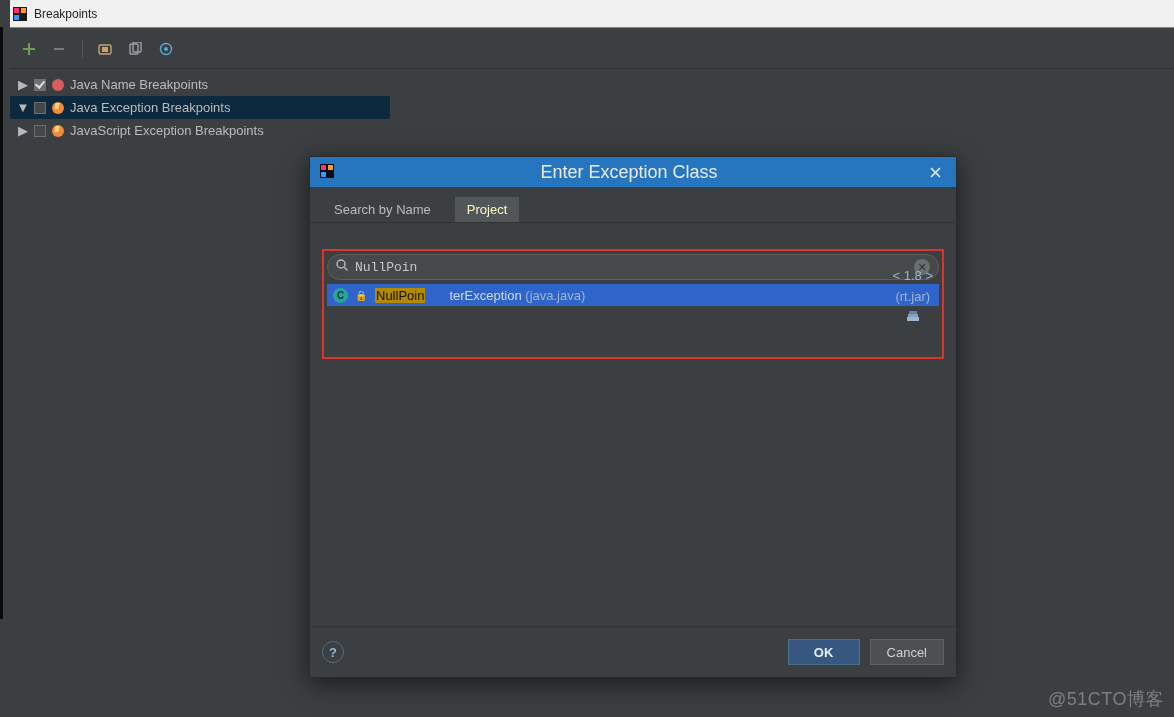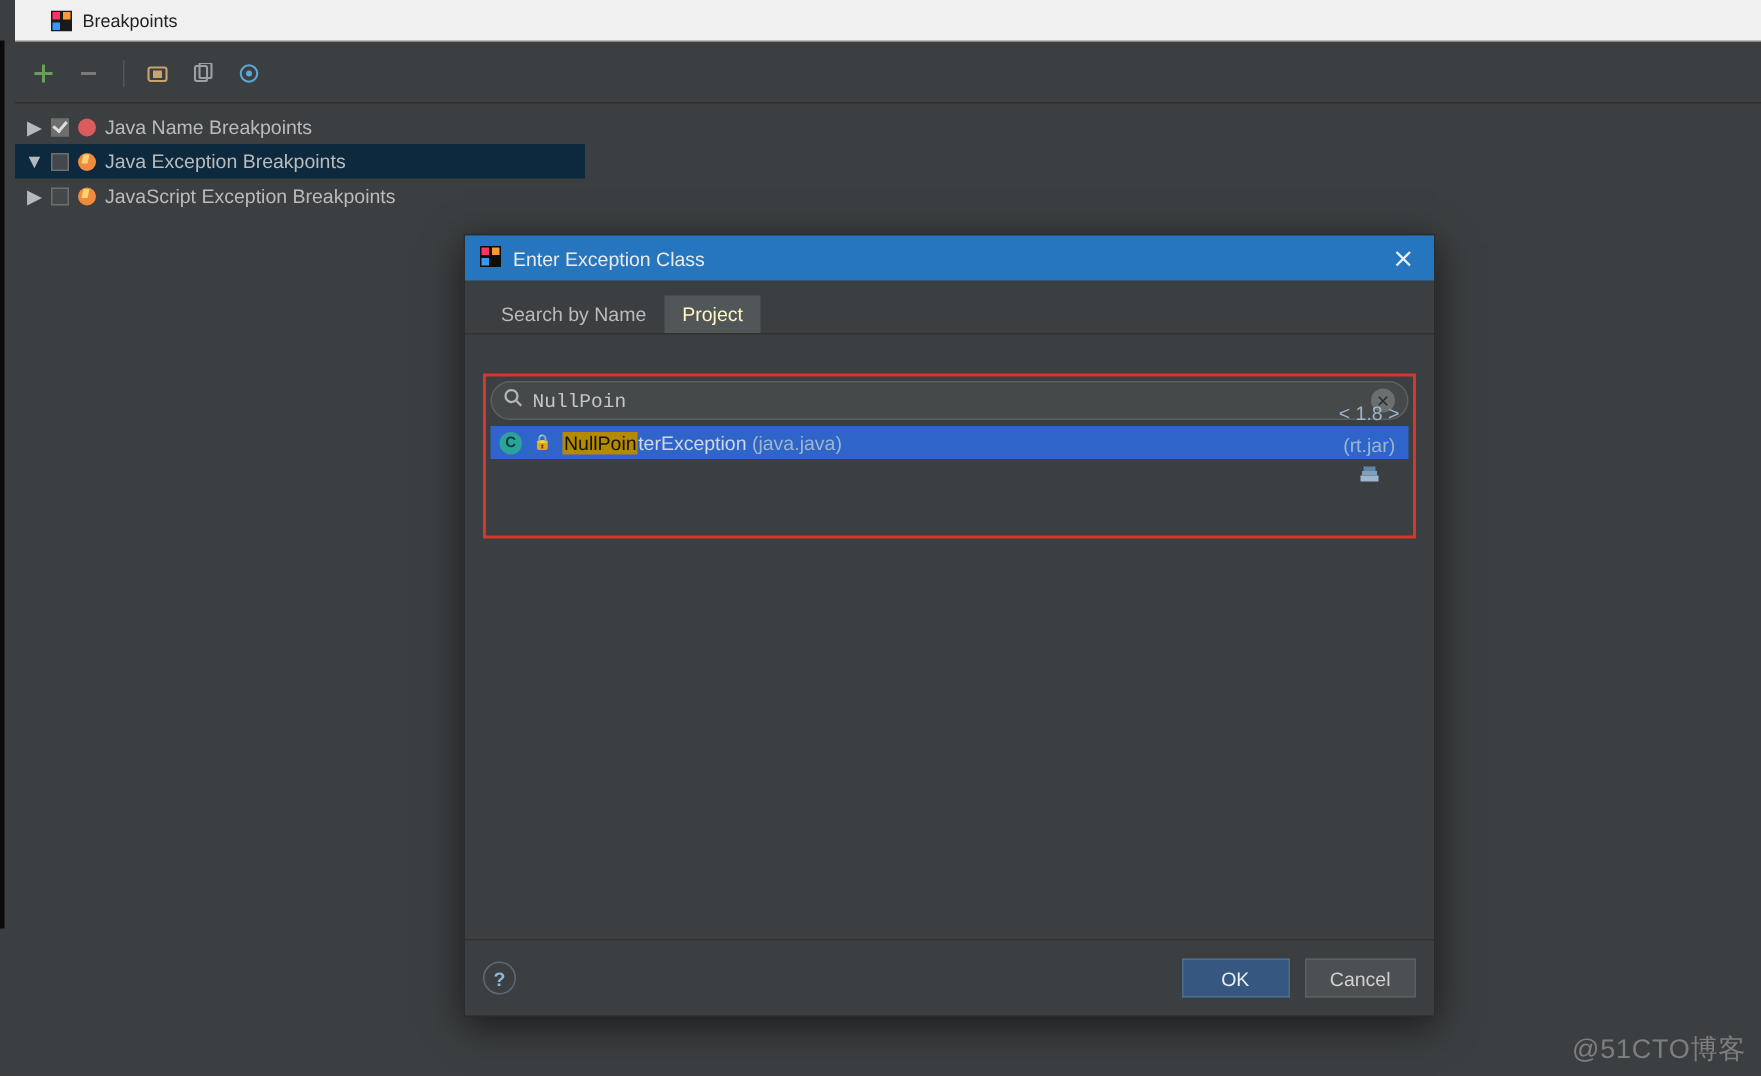--- a/index.html
+++ b/index.html
@@ -1,20 +1,20 @@
 <!DOCTYPE html>
 <html><head>
 <meta charset="utf-8">
 <style>
   * { box-sizing: border-box; margin: 0; padding: 0; font-family: "Segoe UI", Arial, sans-serif; font-size: 13px; }
   html, body { width: 1174px; height: 717px; background: #3c3f41; color: #bbbbbb; overflow: hidden; position: relative; }
 
   
   .bp-window { position: absolute; left: 10px; top: 0; right: 0; height: 717px; }
-  .bp-titlebar { height: 28px; display: flex; align-items: center; background: #f0f0f0; color: #222; padding: 0 23px; gap: 6px; border-bottom: 1px solid #888; }
+  .bp-titlebar { height: 28px; display: flex; align-items: center; background: #f0f0f0; color: #222; padding: 0 2px; gap: 6px; border-bottom: 1px solid #888; }
   .bp-titlebar .app-icon { width: 16px; height: 16px; display:inline-flex; align-items:center; justify-content:center;}
   .bp-titlebar .title { font-size: 12px; }
 
   .bp-body { background: #3c3f41; height: calc(100% - 28px); padding: 8px 0 0 0; }
 
   .toolbar { display: flex; align-items: center; gap: 12px; padding: 4px 10px 10px 10px; border-bottom: 1px solid #2e2e2e; }
   .tb-btn { width: 18px; height: 18px; display: inline-flex; align-items: center; justify-content: center; cursor: pointer; }
   .tb-sep { width: 1px; height: 18px; background: #555; margin: 0 2px; }
 
   .tree { padding: 4px 0; width: 380px; }
@@ -27,49 +27,49 @@
   .chk.checked::after{ content:""; position:absolute; left:2px; top:-1px; width:4px; height:7px; border:solid #ddd; border-width:0 2px 2px 0; transform:rotate(40deg);}
   .bp-dot { width:12px; height:12px; border-radius:50%; display:inline-block; }
   .bp-dot.red { background:#db5c5c; }
   .bp-dot.redlight { background:#f08a3c; position:relative;}
   .bp-dot.redlight::after{content:""; position:absolute; left:3px; top:1px; width:4px; height:6px; background:#ffd27a; transform:skew(-12deg);}
   .tree-label { color:#bbbbbb; }
 
   
   .modal { position:absolute; left:309px; top:156px; width:648px; height:522px; background:#3c3f41; border:1px solid #2b2b2b; box-shadow: 0 6px 24px rgba(0,0,0,.6); display:flex; flex-direction:column; }
   .modal-title { height:30px; background:#2675bf; color:#eaeaea; display:flex; align-items:center; padding:0 10px; gap:8px; }
-  .modal-title .title-text { flex:1; font-size:13px; }
+  .modal-title .title-text { flex:1; font-size:18px;text-align:center; }
   .modal-close { width:22px; height:22px; display:inline-flex; align-items:center; justify-content:center; cursor:pointer; color:#dce9f5; }
 
-  .tabs { display:flex; align-items:center; gap:0; padding: 10px 4px 0 12px; border-bottom:1px solid #323232; }
+  .tabs { display:flex; align-items:center; gap:12px; padding: 10px 4px 0 12px; border-bottom:1px solid #323232; }
   .tab { padding:5px 12px; color:#bbbbbb; cursor:pointer; }
   .tab.active { background:#515658; color:#fef9c3; }
 
   .search-area { padding: 26px 12px 0 12px; }
   .red-box { border:2px solid #d9352c; padding: 3px; }
   .search-field { display:flex; align-items:center; background:#45494a; border:1px solid #5e6060; border-radius:14px; height:26px; padding:0 8px; gap:6px; }
   .search-field input { flex:1; background:transparent; border:none; outline:none; color:#c7c7c7; font-family: Consolas, "Courier New", monospace; font-size:13px; }
   .clear-btn { width:16px; height:16px; border-radius:50%; background:#6a6f70; color:#2f2f2f; font-size:11px; display:inline-flex; align-items:center; justify-content:center; cursor:pointer;}
 
   .results { margin-top:4px; min-height:70px; }
   .result-row { display:flex; align-items:center; height:22px; background:#2f65ca; color:#cdd7e1; padding:0 6px; gap:6px; font-family: Consolas, "Courier New", monospace; font-size:13px; }
   .pill { display:inline-flex; align-items:center; justify-content:center; width:15px; height:15px; border-radius:50%; font-size:10px; font-weight:bold; }
   .pill.c { background:#2aa39a; color:#0e3a37; }
   .pill.lock { color:#b0c4de; font-size:10px;}
   .match-highlight { background:#b58900; color:#111; padding:0 1px; }
-  .rest-name { color:#cfd8e3; }
+  .rest-name { color:#cfd8e3;padding-left:24px; }
   .pkg { color:#9db6cc; }
   .result-right { margin-left:auto; color:#9db6cc; display:flex; align-items:center; gap:6px;flex-direction:column;}
   .stack-ico { width:14px; height:12px; display:inline-block;}
 
   .modal-footer { margin-top:auto; padding:12px; display:flex; align-items:center; gap:10px; border-top:1px solid #323232;}
   .help { width:22px; height:22px; border-radius:50%; border:1px solid #5b6a76; color:#8fb7d6; display:inline-flex; align-items:center; justify-content:center; cursor:pointer; font-weight:bold;}
   .spacer { flex:1; }
   .btn { min-width:72px; height:26px; padding:0 16px; border:1px solid #5e6060; background:#4c5052; color:#d0d0d0; cursor:pointer; display:inline-flex; align-items:center; justify-content:center; }
-  .btn.primary { background:#365880; border-color:#4a708b; color:#e8eef5; }
+  .btn.primary { background:#365880; border-color:#4a708b; color:#e8eef5;font-weight:bold; }
 
   .watermark { position:absolute; right:10px; bottom:6px; color:#8e8e8e; font-size:18px; letter-spacing:.5px; opacity:.8;}
   .left-edge { position:absolute; left:0; top:27px; width:3px; height:592px; background:#0b0b0b; }
 </style>
 </head>
 <body>
 
 <div class="left-edge"></div>
 
 <div class="bp-window">

